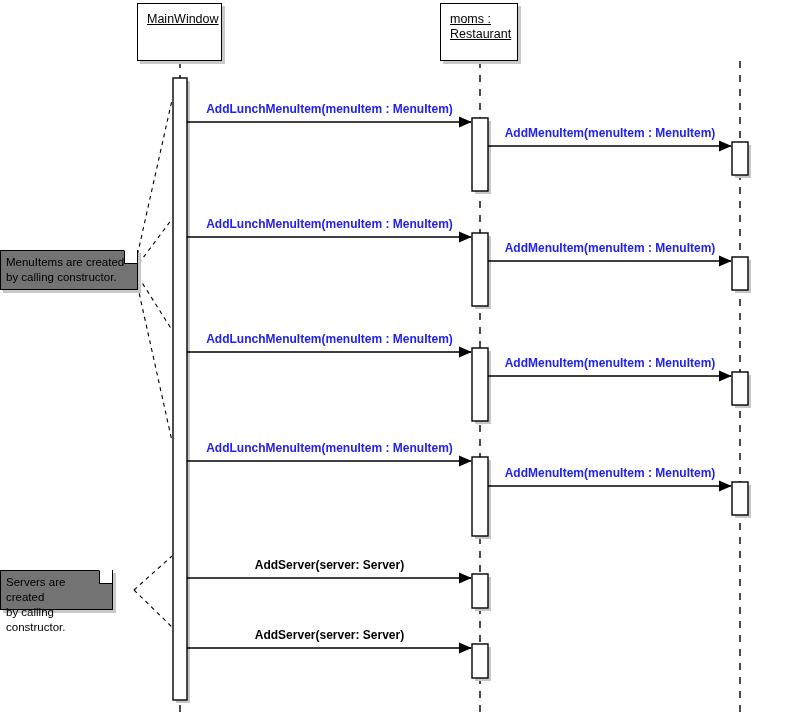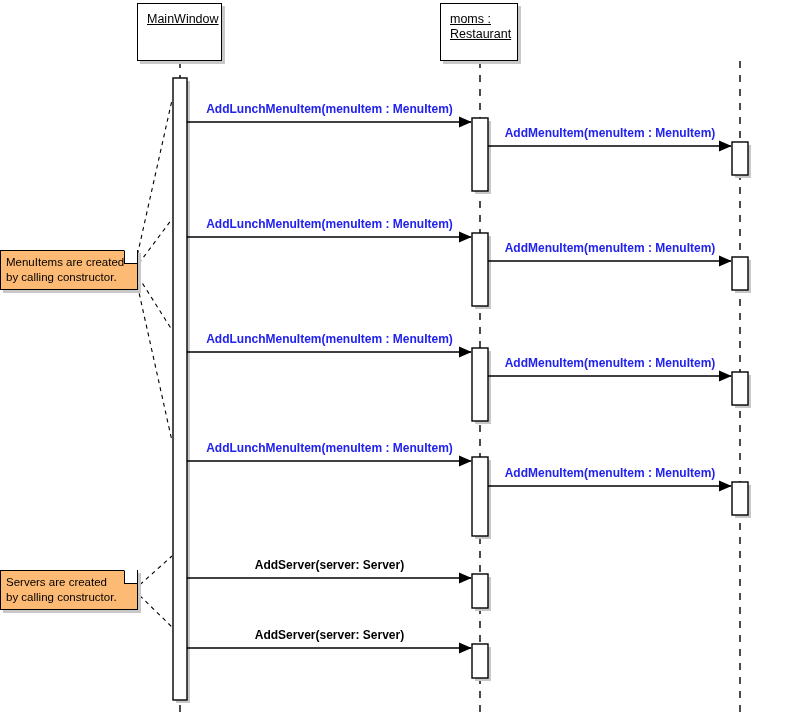--- a/index.html
+++ b/index.html
@@ -39,21 +39,21 @@
     line-height: 15px;
     color: #000000;
     text-decoration: underline;
     white-space: nowrap;
     display: block;
   }
 
   
   .note {
     position: absolute;
-    background: #fdba74;
+    background: #737373;
     border: 1.2px solid #000000;
     box-sizing: border-box;
     box-shadow: 3px 3px 0 0 #c8c8c8;
     font-size: 11.5px;
     line-height: 15px;
     color: #000000;
     padding: 4px 6px 4px 5px;
   }
   .note .fold {
     position: absolute;
@@ -167,21 +167,21 @@
     <span class="lbl">MainWindow</span>
   </div>
 
 
   <div class="note" id="note-0" style="left: 0px; top: 250px; width: 138px; height: 40px;">
     <span class="fold"></span>
     <span class="ntext">MenuItems are created</span>
     <span class="ntext">by calling constructor.</span>
   </div>
 
-  <div class="note" id="note-1" style="left: 0px; top: 570px; width: 138px; height: 40px;">
+  <div class="note" id="note-1" style="left: 0px; top: 570px; width: 113px; height: 40px;">
     <span class="fold"></span>
     <span class="ntext">Servers are created</span>
     <span class="ntext">by calling constructor.</span>
   </div>
 
   <div id="msg-labels">
       <div class="msg-label" style="left: 329.5px; top: 102px;">AddLunchMenuItem(menuItem : MenuItem)</div>
       <div class="msg-label" style="left: 610px; top: 126px;">AddMenuItem(menuItem : MenuItem)</div>
       <div class="msg-label" style="left: 329.5px; top: 217px;">AddLunchMenuItem(menuItem : MenuItem)</div>
       <div class="msg-label" style="left: 610px; top: 241px;">AddMenuItem(menuItem : MenuItem)</div>

